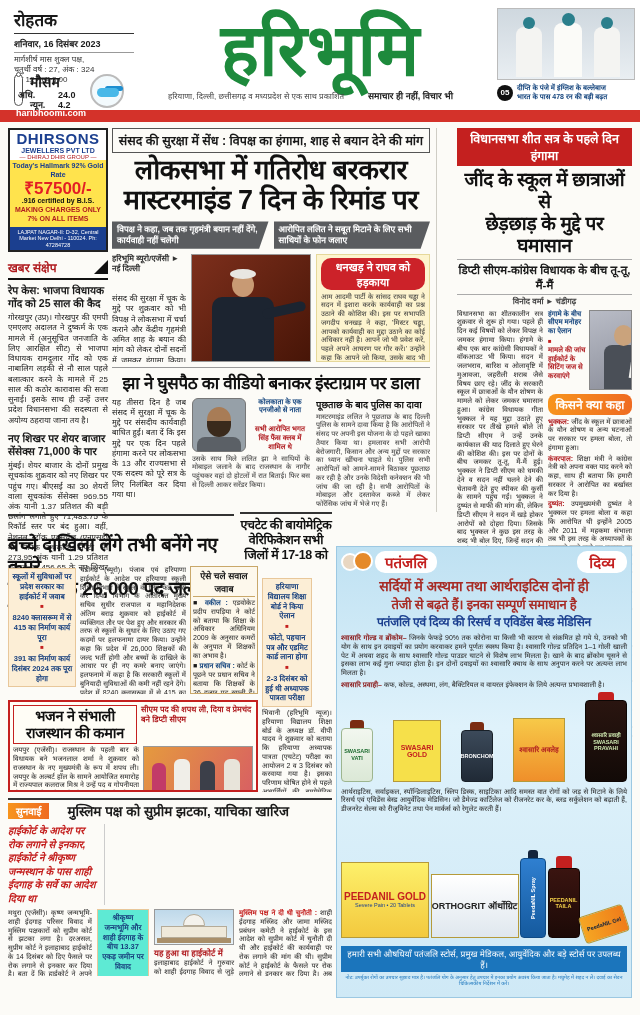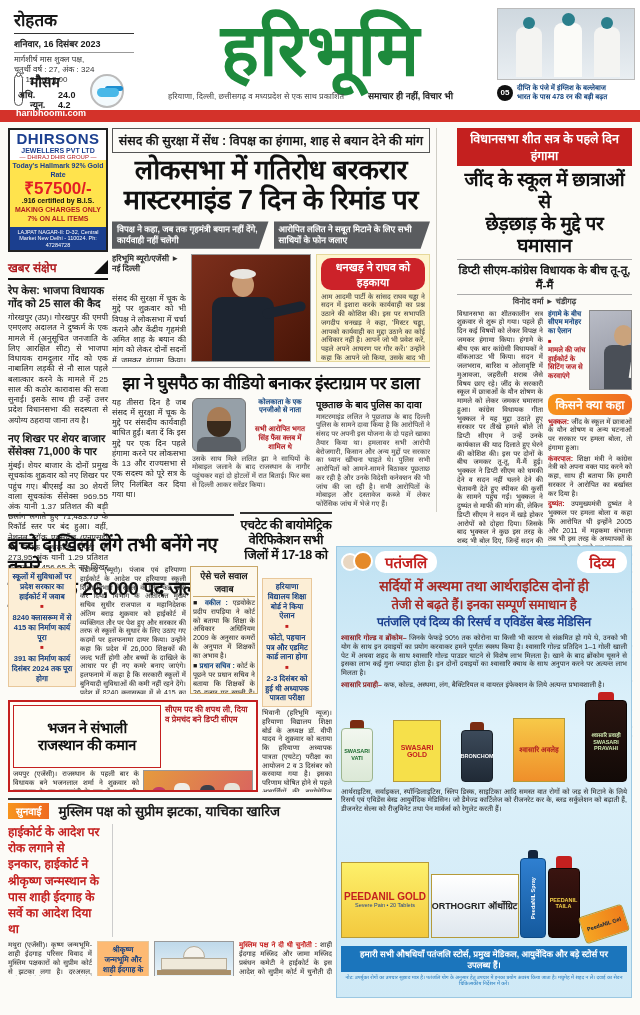--- a/index.html
+++ b/index.html
@@ -20,21 +20,21 @@
   .sidebox{background:#fceed6;border:1px solid #e8c79a;color:#18407e;font-size:7.5px;line-height:1.3;text-align:center;padding:3px 2px;font-weight:bold}
   .sq{color:#c4201f;font-size:6px;display:block;margin:2px auto}
   .ybox{background:#fdf4cf;border:1px solid #e6d89a}
   .ytitle{background:#cc2229;color:#fff;font-weight:bold;font-size:11px;text-align:center;border-radius:10px;padding:1px 0;margin:3px 4px}
   .photo{position:relative;overflow:hidden}
   .cap-strong{font-weight:bold;font-size:8px;line-height:1.3;color:#111}
   
   .ad{background:linear-gradient(180deg,#bfe1f2,#dff2fb 40%,#cfe9f6)}
   .adtitle{font-weight:bold;text-align:center;color:#a72c26;letter-spacing:-0.2px}
   .pill{background:#fff;border-radius:10px;color:#c4201f;font-weight:800;text-align:center}
-  .bluebar{background:#1b75bc;color:#fff;font-weight:bold;text-align:center;font-size:8.5px;padding:2px 16px}
+  .bluebar{background:#1b75bc;color:#fff;font-weight:normal;text-align:center;font-size:8.5px;padding:2px 3px}
   .prod{display:flex;flex-direction:column;align-items:center;justify-content:flex-end;font-size:6px;text-align:center}
   .cap{width:14px;height:8px;background:#7a2c12;border-radius:3px 3px 0 0}
   .bottle{width:30px;background:linear-gradient(180deg,#f2f7ef,#dbe8d6);border:1px solid #9db58f;border-radius:4px;display:flex;align-items:center;justify-content:center}
   .medbox{border:1px solid #b59a3a;display:flex;align-items:center;justify-content:center;text-align:center}
 </style>
 </head>
 <body>
 
 <div class="abs" style="left:0;top:0;width:640px;height:112px;background:#fff">
   <div class="abs" style="left:14px;top:8px;width:120px">
@@ -220,47 +220,47 @@
     <span>फोटो, पहचान पत्र और एडमिट कार्ड लाना होगा</span>
     <span class="sq">■</span>
     <span>2-3 दिसंबर को हुई थी अध्यापक पात्रता परीक्षा</span>
   </div>
   <div class="t7 just" style="color:#222">भिवानी (हरिभूमि न्यूज)। हरियाणा विद्यालय शिक्षा बोर्ड के अध्यक्ष डॉ. वीपी यादव ने शुक्रवार को बताया कि हरियाणा अध्यापक पात्रता (एचटेट) परीक्षा का आयोजन 2 व 3 दिसंबर को करवाया गया है। इसका परिणाम घोषित होने से पहले अभ्यर्थियों की बायोमेट्रिक वेरिफिकेशन होगी। अभ्यर्थियों की सुविधा को देखते हुए 17 व 18 दिसम्बर को सुबह 9:00 बजे से शाम 5:00 बजे तक सभी जिलों में इसके लिए केंद्र स्थापित किए हैं। अन्य राज्यों से सम्बन्धित अभ्यर्थी अपने साथ लगते जिले में यह प्रक्रिया पूरी करवाएं।</div>
 
 </div>
 
 <div class="abs" style="left:8px;top:700px;width:250px;height:92px;border:2px solid #c4201f;background:#fffdf6;padding:3px;overflow:hidden">
   <div style="display:flex;gap:4px">
-    <div class="hindi-head" style="flex:0 0 118px;font-size:14.5px;line-height:1.15;border:1px solid #c4201f;padding:14px;text-align:center">भजन ने संभाली राजस्थान की कमान</div>
+    <div class="hindi-head" style="flex:0 0 118px;font-size:14.5px;line-height:1.15;border:1px solid #c4201f;padding:2px;text-align:center">भजन ने संभाली राजस्थान की कमान</div>
     <div class="cap-strong" style="flex:1;color:#b01c20">सीएम पद की शपथ ली, दिया व प्रेमचंद बने डिप्टी सीएम</div>
   </div>
   <div style="display:flex;gap:4px;margin-top:2px">
     <div class="t7 just" style="flex:1;color:#222;height:52px;overflow:hidden">जयपुर (एजेंसी)। राजस्थान के पहली बार के विधायक बने भजनलाल शर्मा ने शुक्रवार को राजस्थान के नए मुख्यमंत्री के रूप में शपथ ली। जयपुर के अल्बर्ट हॉल के सामने आयोजित समारोह में राज्यपाल कलराज मिश्र ने उन्हें पद व गोपनीयता की शपथ दिलाई। वहीं दीया कुमारी और प्रेमचंद बैरवा ने उपमुख्यमंत्री पद की शपथ ली। शपथ ग्रहण समारोह के दौरान आयोजित मंच में प्रधानमंत्री नरेंद्र मोदी, गृह मंत्री अमित शाह तथा भाजपा अध्यक्ष जेपी नड्डा समेत कई पूर्व मुख्यमंत्री और अनेक भाजपा शासित राज्यों के मुख्यमंत्री समारोह में शामिल हुए।</div>
     <div class="photo" style="flex:0 0 108px;height:50px;background:linear-gradient(120deg,#e59a3e,#d85f63);border:1px solid #999">
       <div class="abs" style="left:8px;top:16px;width:14px;height:34px;background:#c23b68;border-radius:6px 6px 0 0"></div>
       <div class="abs" style="left:30px;top:12px;width:16px;height:38px;background:#f0eee8;border-radius:6px 6px 0 0"></div>
       <div class="abs" style="left:56px;top:14px;width:15px;height:36px;background:#3c3f49;border-radius:6px 6px 0 0"></div>
       <div class="abs" style="left:80px;top:12px;width:16px;height:38px;background:#e8e4da;border-radius:6px 6px 0 0"></div>
     </div>
   </div>
 
 </div>
 
-<div class="abs" style="left:8px;top:798px;width:324px;height:20px;display:flex;align-items:center;gap:9px;border-top:2px solid #333;padding-top:3px">
+<div class="abs" style="left:8px;top:798px;width:324px;height:20px;display:flex;align-items:center;gap:18px;border-top:2px solid #333;padding-top:3px">
   <span style="background:linear-gradient(90deg,#f7941d,#ef6b21);color:#fff;font-weight:bold;font-size:10px;padding:1px 8px">सुनवाई</span>
   <span class="b" style="font-size:13.5px">मुस्लिम पक्ष को सुप्रीम झटका, याचिका खारिज</span>
 </div>
 
 <div class="abs" style="left:8px;top:824px;width:324px;height:152px;overflow:hidden">
   <div style="display:flex;gap:6px">
-    <div class="b" style="flex:0 0 92px;font-size:12px;line-height:1.35;color:#c4201f;border-right:1px solid #ccc;padding-right:12px">हाईकोर्ट के आदेश पर रोक लगाने से इनकार, हाईकोर्ट ने श्रीकृष्ण जन्मस्थान के पास शाही ईदगाह के सर्वे का आदेश दिया था</div>
+    <div class="b" style="flex:0 0 92px;font-size:10px;line-height:1.35;color:#c4201f;font-style:italic;border-right:1px solid #ccc;padding-right:4px">हाईकोर्ट के आदेश पर रोक लगाने से इनकार, हाईकोर्ट ने श्रीकृष्ण जन्मस्थान के पास शाही ईदगाह के सर्वे का आदेश दिया था</div>
   </div>
   <div style="display:flex;gap:5px;margin-top:4px;height:92px">
     <div class="t7 just" style="flex:0 0 84px;overflow:hidden;color:#222">मथुरा (एजेंसी)। कृष्ण जन्मभूमि-शाही ईदगाह परिसर विवाद में मुस्लिम पक्षकारों को सुप्रीम कोर्ट से झटका लगा है। दरअसल, सुप्रीम कोर्ट ने इलाहाबाद हाईकोर्ट के 14 दिसंबर को दिए फैसले पर रोक लगाने से इनकार कर दिया है। बता दें कि हाईकोर्ट ने अपने फैसले में कृष्ण जन्मभूमि-शाही ईदगाह मस्जिद परिसर का तीन अधिवक्ता आयुक्तों की टीम द्वारा सर्वे करने का आदेश दिया था। शुक्रवार को सुप्रीम कोर्ट ने मुस्लिम पक्ष की याचिका खारिज करते हुए कहा कि अगर सर्वे से दिक्कत है तो प्रोपर तरीका अपनाएं। इसके बाद सुनवाई पर विचार किया जाएगा।</div>
-    <div class="sidebox" style="flex:0 0 46px;background:#fdba74">
+    <div class="sidebox" style="flex:0 0 46px;background:#5eead4">
       <span>श्रीकृष्ण जन्मभूमि और शाही ईदगाह के बीच 13.37 एकड़ जमीन पर विवाद</span>
       <span class="sq">●</span>
       <span>इसमें से करीब 2.37 एकड़ भूमि शाही ईदगाह के पास</span>
     </div>
     <div style="flex:0 0 78px">
       <div class="photo" style="width:78px;height:34px;background:linear-gradient(180deg,#bfd9ea,#e8f2f8);border:1px solid #999">
         <div class="abs" style="left:28px;top:4px;width:22px;height:12px;background:#f4f2ec;border-radius:11px 11px 0 0;border:1px solid #b5ab98"></div>
         <div class="abs" style="left:6px;top:16px;width:66px;height:12px;background:#efe9da;border:1px solid #b5ab98"></div>
         <div class="abs" style="left:2px;top:28px;width:74px;height:5px;background:#a98f6a"></div>
       </div>

